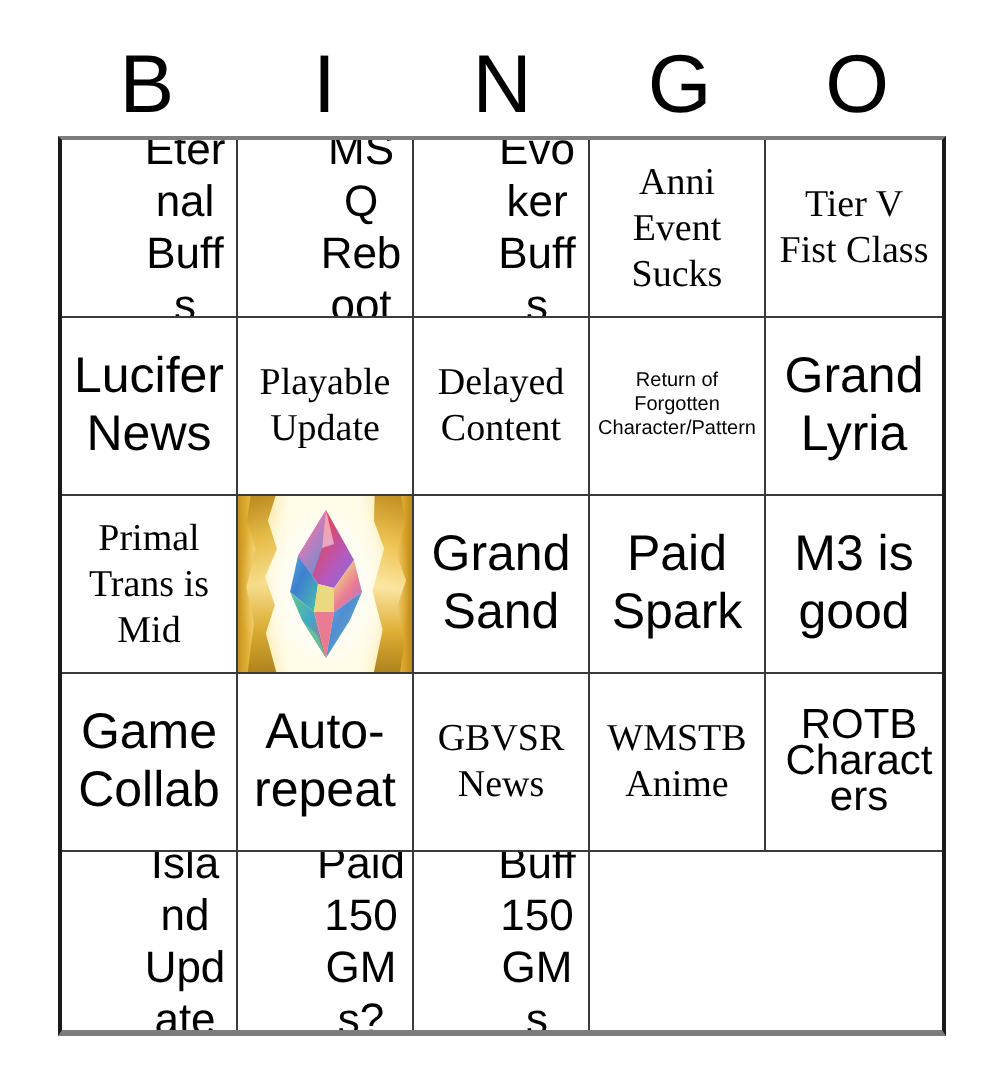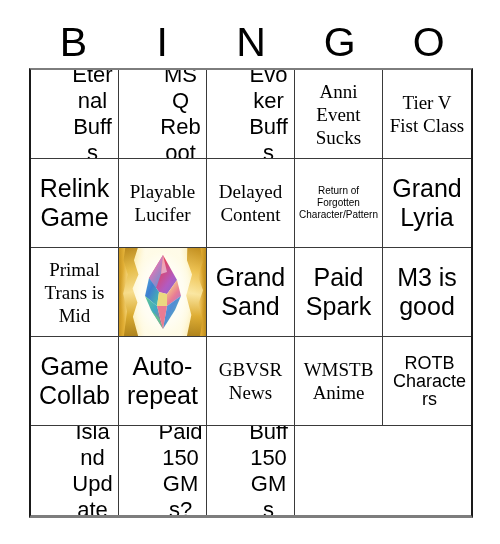--- a/index.html
+++ b/index.html
@@ -76,21 +76,21 @@
     width: 100%;
     box-sizing: border-box;
     word-wrap: break-word;
     font-family: "Liberation Sans", sans-serif;
     color: #000000;
   }
   
   .fs-xl  { font-size: 25px; line-height: 29px; }
   .fs-lg  { font-size: 22px; line-height: 26px; padding-left: 39px; }
   .fs-md  { font-size: 19px; line-height: 23px; font-family: Liberation Serif, serif; }
-  .fs-sm  { font-size: 18px; line-height: 18px; padding-left: 8px; }
+  .fs-sm  { font-size: 21px; line-height: 18px; padding-left: 8px; }
   .fs-xs  { font-size: 10px; line-height: 12px; }
   
   .free-space {
     padding: 0;
     background: #ffffff;
   }
   .free-art {
     position: absolute;
     inset: 0;
     background:
@@ -155,24 +155,24 @@
       <div class="cell" data-interactable="true">
         <div class="cell-text fs-lg" data-interactable="false">Evoker Buffs</div>
       </div>
       <div class="cell" data-interactable="true">
         <div class="cell-text fs-md" data-interactable="false">Anni Event Sucks</div>
       </div>
       <div class="cell" data-interactable="true">
         <div class="cell-text fs-md" data-interactable="false">Tier V Fist Class</div>
       </div>
       <div class="cell" data-interactable="true">
-        <div class="cell-text fs-xl" data-interactable="false">Relink Game</div>
-      </div>
-      <div class="cell" data-interactable="true">
-        <div class="cell-text fs-md" data-interactable="false">Playable Lucifer</div>
+        <div class="cell-text fs-xl" data-interactable="false">Lucifer News</div>
+      </div>
+      <div class="cell" data-interactable="true">
+        <div class="cell-text fs-md" data-interactable="false">Playable Update</div>
       </div>
       <div class="cell" data-interactable="true">
         <div class="cell-text fs-md" data-interactable="false">Delayed Content</div>
       </div>
       <div class="cell" data-interactable="true">
         <div class="cell-text fs-xs" data-interactable="false">Return of Forgotten Character/Pattern</div>
       </div>
       <div class="cell" data-interactable="true">
         <div class="cell-text fs-xl" data-interactable="false">Grand Lyria</div>
       </div>

